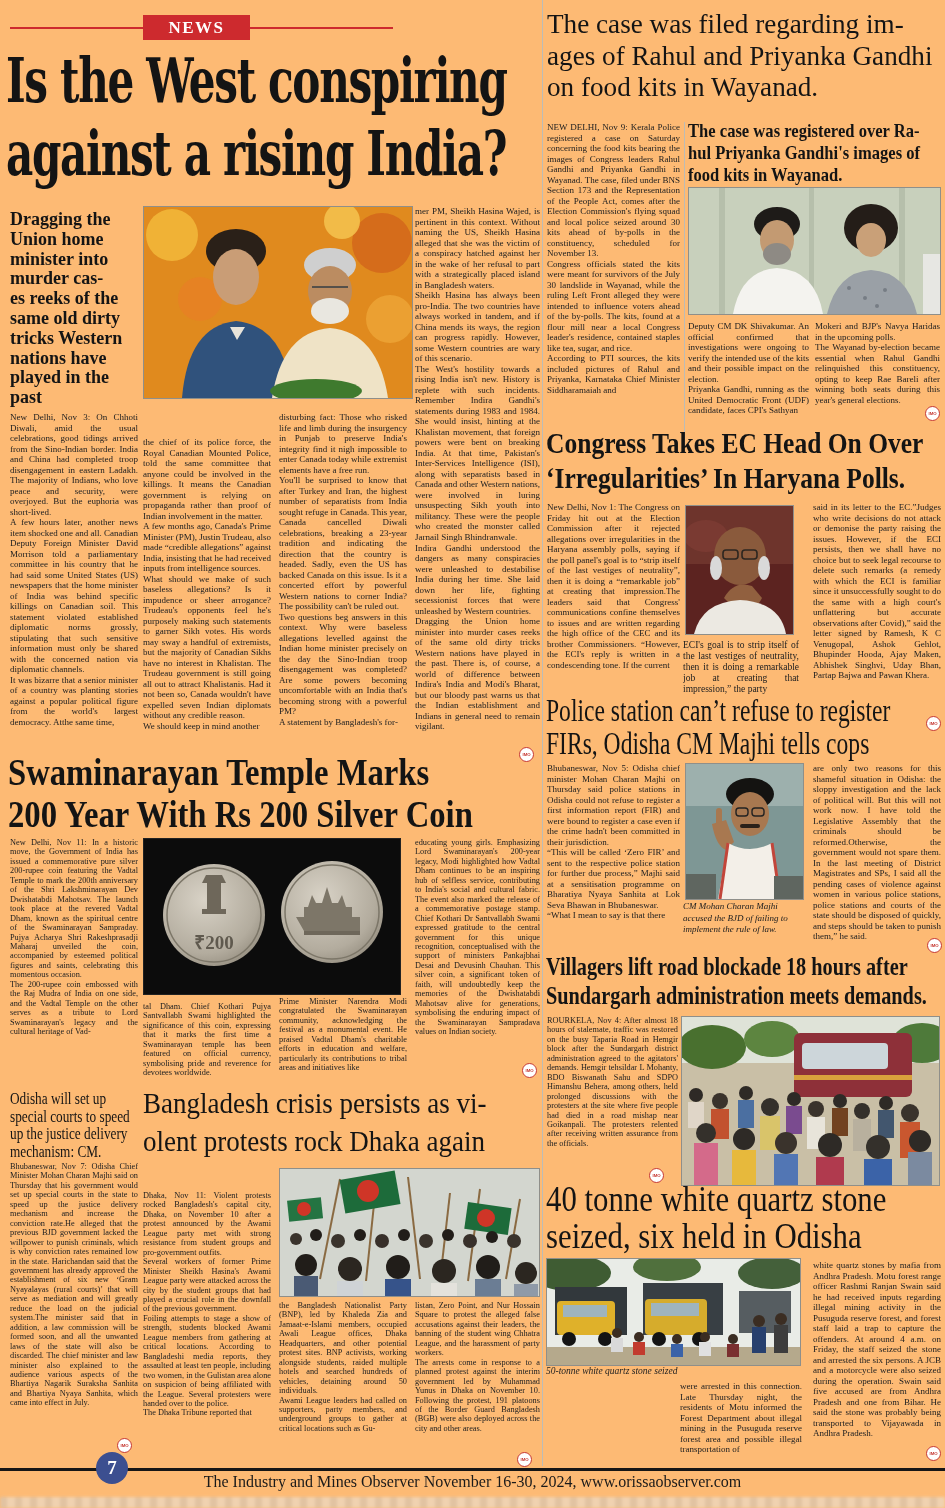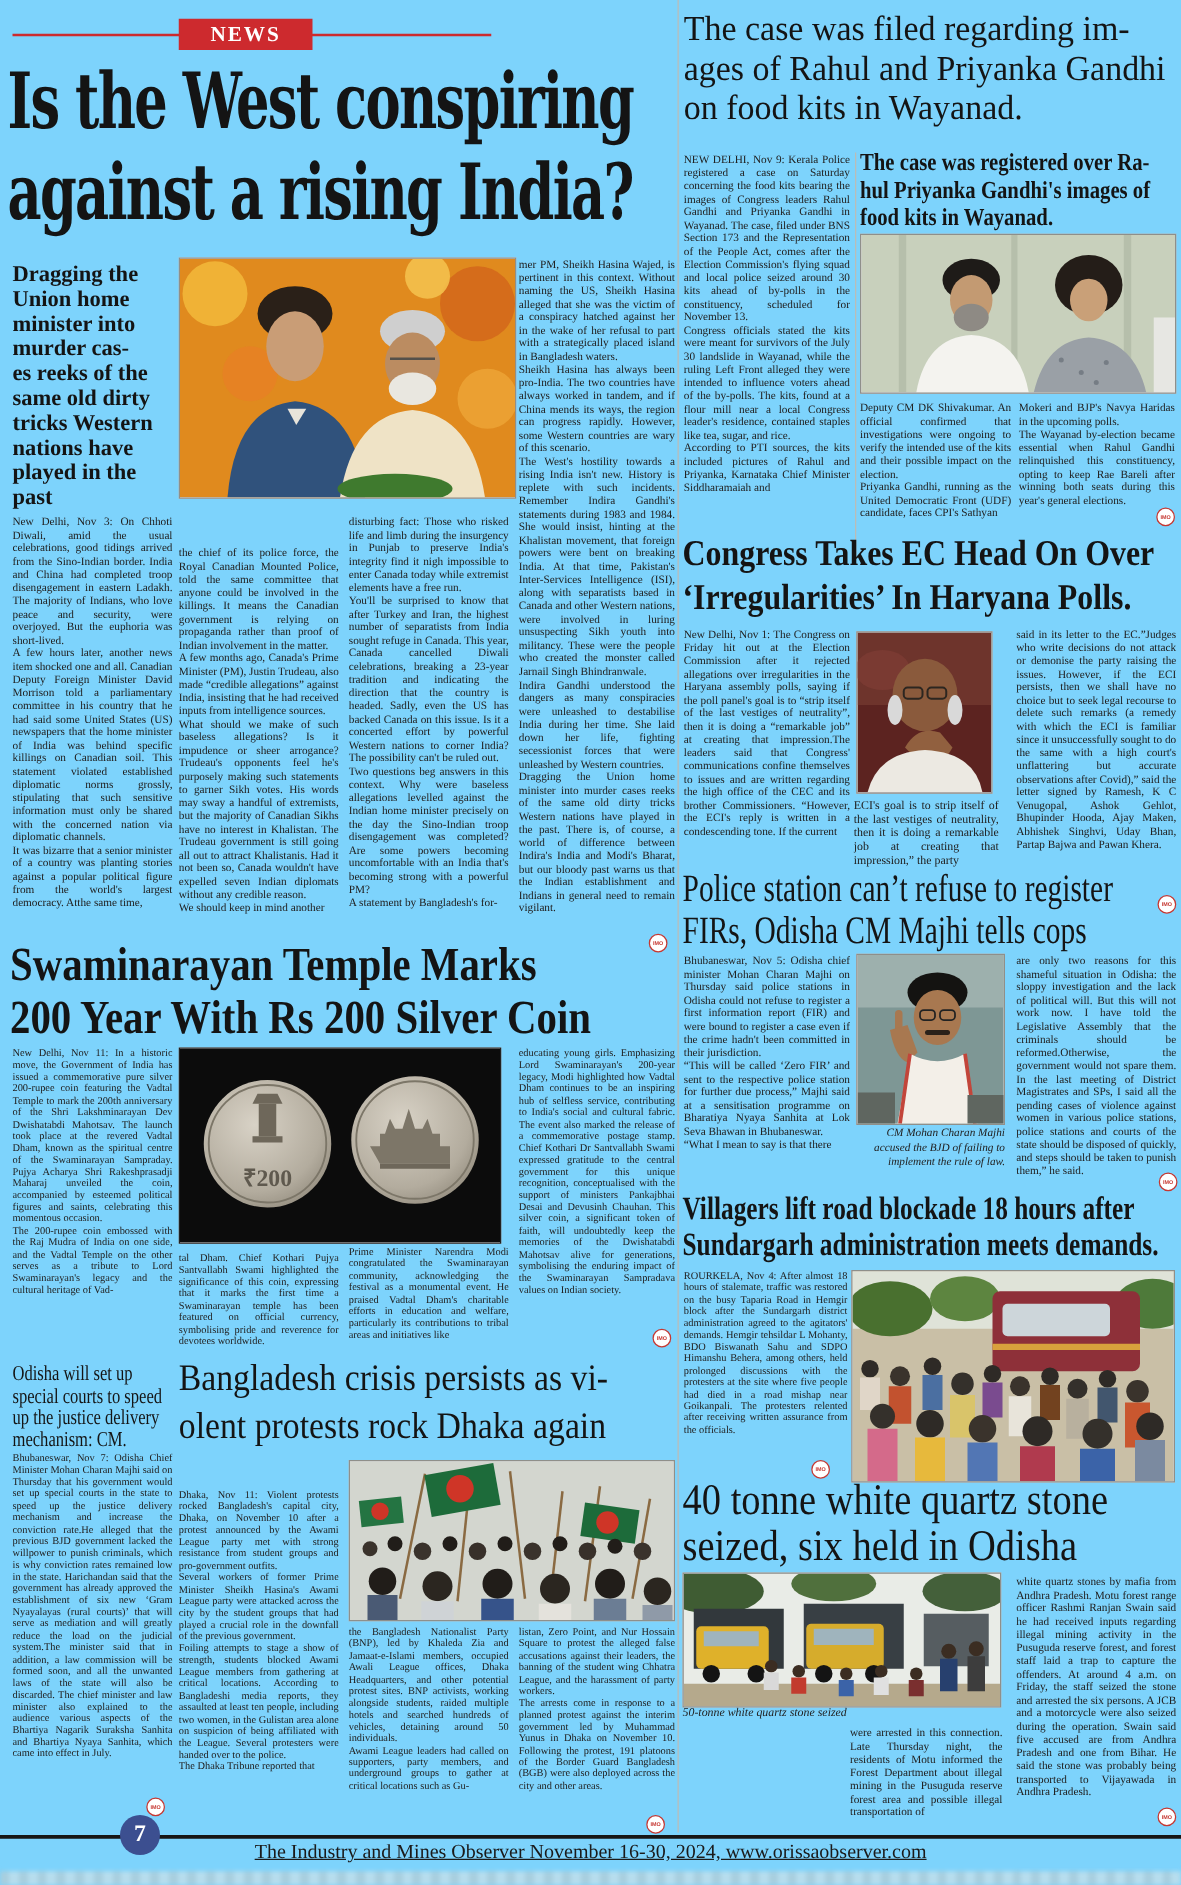--- a/index.html
+++ b/index.html
@@ -1,16 +1,16 @@
 <!DOCTYPE html>
 <html><head>
 <meta charset="utf-8">
 <style>
   html,body{margin:0;padding:0;background:#e8e8e4;}
-  .page{position:relative;width:945px;height:1508px;background:#7dd3fc;overflow:hidden;
+  .page{position:relative;width:945px;height:1508px;background:#fdba74;overflow:hidden;
         font-family:"Liberation Serif",serif;color:#1c1c1c;}
   .abs{position:absolute;}
   .body{font-size:9px;line-height:1.17;text-align:justify;white-space:pre-line;
         overflow:hidden;color:#212121;}
   .sm{font-size:8.3px;line-height:1.14;}
   .hl{font-weight:700;color:#141414;white-space:pre-line;transform-origin:left top;overflow:visible;}
   .thin{font-weight:400;}
   .photo{border:1px solid #8f8f8a;overflow:hidden;background:#ddd;}
   .photo svg{display:block;width:100%;height:100%;}
   .cap{font-style:italic;white-space:pre-line;overflow:hidden;}
@@ -179,21 +179,21 @@
         <rect x="30" y="44" width="6" height="18" rx="3" fill="#a87850"></rect>
         <path d="M26 60 q4 22 14 26 l8 -8 l-8 -22z" fill="#a87850"></path>
         <path d="M32 135 l10 -56 q22 12 44 0 l10 56z" fill="#f3efe8"></path>
         <path d="M42 79 l-8 56" stroke="#c2453a" stroke-width="3" fill="none"></path>
         <path d="M86 79 l8 56" stroke="#c2453a" stroke-width="3" fill="none"></path>
         <rect x="0" y="110" width="30" height="25" fill="#5f6660"></rect>
         <rect x="88" y="112" width="29" height="23" fill="#5f6660"></rect>
       </g>
     </svg>
   </div>
-  <div class="abs body cap" style="left:683px;top:901px;width:121px;height:42px;font-size:9px;line-height:1.3;text-align:right;">CM Mohan Charan Majhi accused the BJD of failing to implement the rule of law.</div>
+  <div class="abs body cap" style="left:683px;top:901px;width:121px;height:42px;font-size:9px;line-height:1.3;text-align:left;">CM Mohan Charan Majhi accused the BJD of failing to implement the rule of law.</div>
   <div class="abs body" style="left:813px;top:763px;width:128px;height:192px;">are only two reasons for this shameful situation in Odisha: the sloppy investigation and the lack of political will. But this will not work now. I have told the Legislative Assembly that the criminals should be reformed.Otherwise, the government would not spare them. In the last meeting of District Magistrates and SPs, I said all the pending cases of violence against women in various police stations, police stations and courts of the state should be disposed of quickly, and steps should be taken to punish them,” he said.</div>
   <div class="stamp" style="left:927px;top:938px;">IMO</div>
 
   <div class="abs hl" style="left:546px;top:952px;width:509px;font-size:26px;line-height:1.13;transform:scaleX(.78);">Villagers lift road blockade 18 hours after
 Sundargarh administration meets demands.</div>
   <div class="abs body sm" style="left:547px;top:1016px;width:131px;height:166px;">ROURKELA, Nov 4: After almost 18 hours of stalemate, traffic was restored on the busy Taparia Road in Hemgir block after the Sundargarh district administration agreed to the agitators' demands. Hemgir tehsildar L Mohanty, BDO Biswanath Sahu and SDPO Himanshu Behera, among others, held prolonged discussions with the protesters at the site where five people had died in a road mishap near Goikanpali. The protesters relented after receiving written assurance from the officials.</div>
   <div class="stamp" style="left:649px;top:1168px;">IMO</div>
 
   <div class="abs photo" style="left:681px;top:1016px;width:257px;height:168px;">
     <svg viewBox="0 0 257 168" preserveAspectRatio="none">
@@ -391,16 +391,16 @@
   <div class="abs body sm" style="left:279px;top:1301px;width:128px;height:164px;">the Bangladesh Nationalist Party (BNP), led by Khaleda Zia and Jamaat-e-Islami members, occupied Awali League offices, Dhaka Headquarters, and other potential protest sites. BNP activists, working alongside students, raided multiple hotels and searched hundreds of vehicles, detaining around 50 individuals.
 Awami League leaders had called on supporters, party members, and underground groups to gather at critical locations such as Gu-</div>
   <div class="abs body sm" style="left:415px;top:1301px;width:125px;height:164px;">listan, Zero Point, and Nur Hossain Square to protest the alleged false accusations against their leaders, the banning of the student wing Chhatra League, and the harassment of party workers.
 The arrests come in response to a planned protest against the interim government led by Muhammad Yunus in Dhaka on November 10. Following the protest, 191 platoons of the Border Guard Bangladesh (BGB) were also deployed across the city and other areas.</div>
   <div class="stamp" style="left:517px;top:1452px;">IMO</div>
 
   <div class="abs footer-rule" style="left:0;top:1468px;width:945px;"></div>
   <div class="abs pagenum" style="left:96px;top:1452px;">
     <span>7</span>
   </div>
-  <div class="abs footer-text" style="left:0;top:1473px;width:945px;text-decoration:underline;">The Industry and Mines Observer November 16-30, 2024, www.orissaobserver.com</div>
+  <div class="abs footer-text" style="left:0;top:1473px;width:945px;">The Industry and Mines Observer November 16-30, 2024, www.orissaobserver.com</div>
   <div class="abs bleed" style="left:0;top:1497px;width:945px;height:11px;"></div>
 
 </div>
 
 </body></html>

